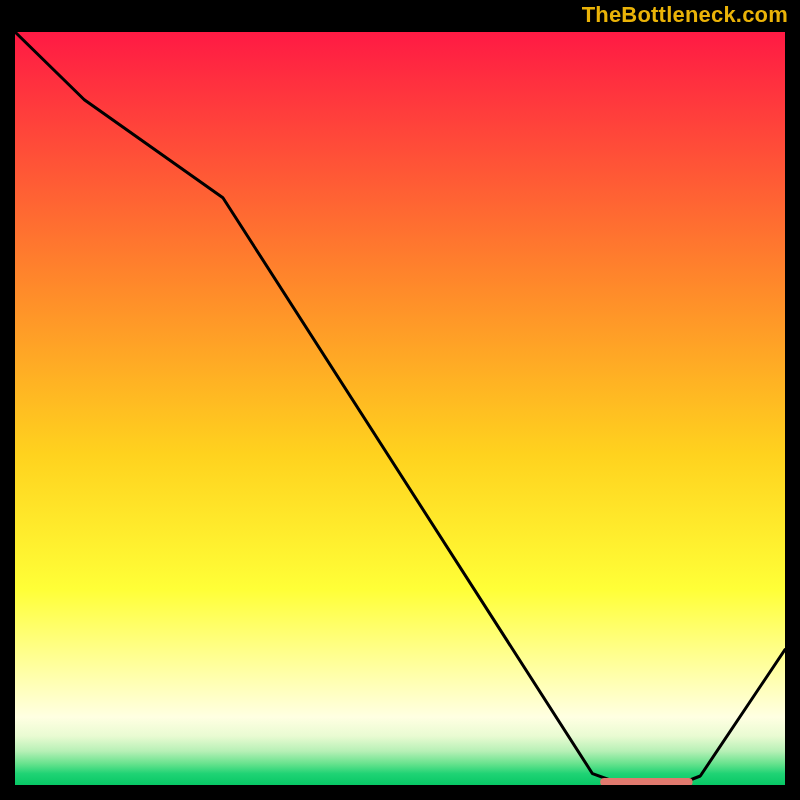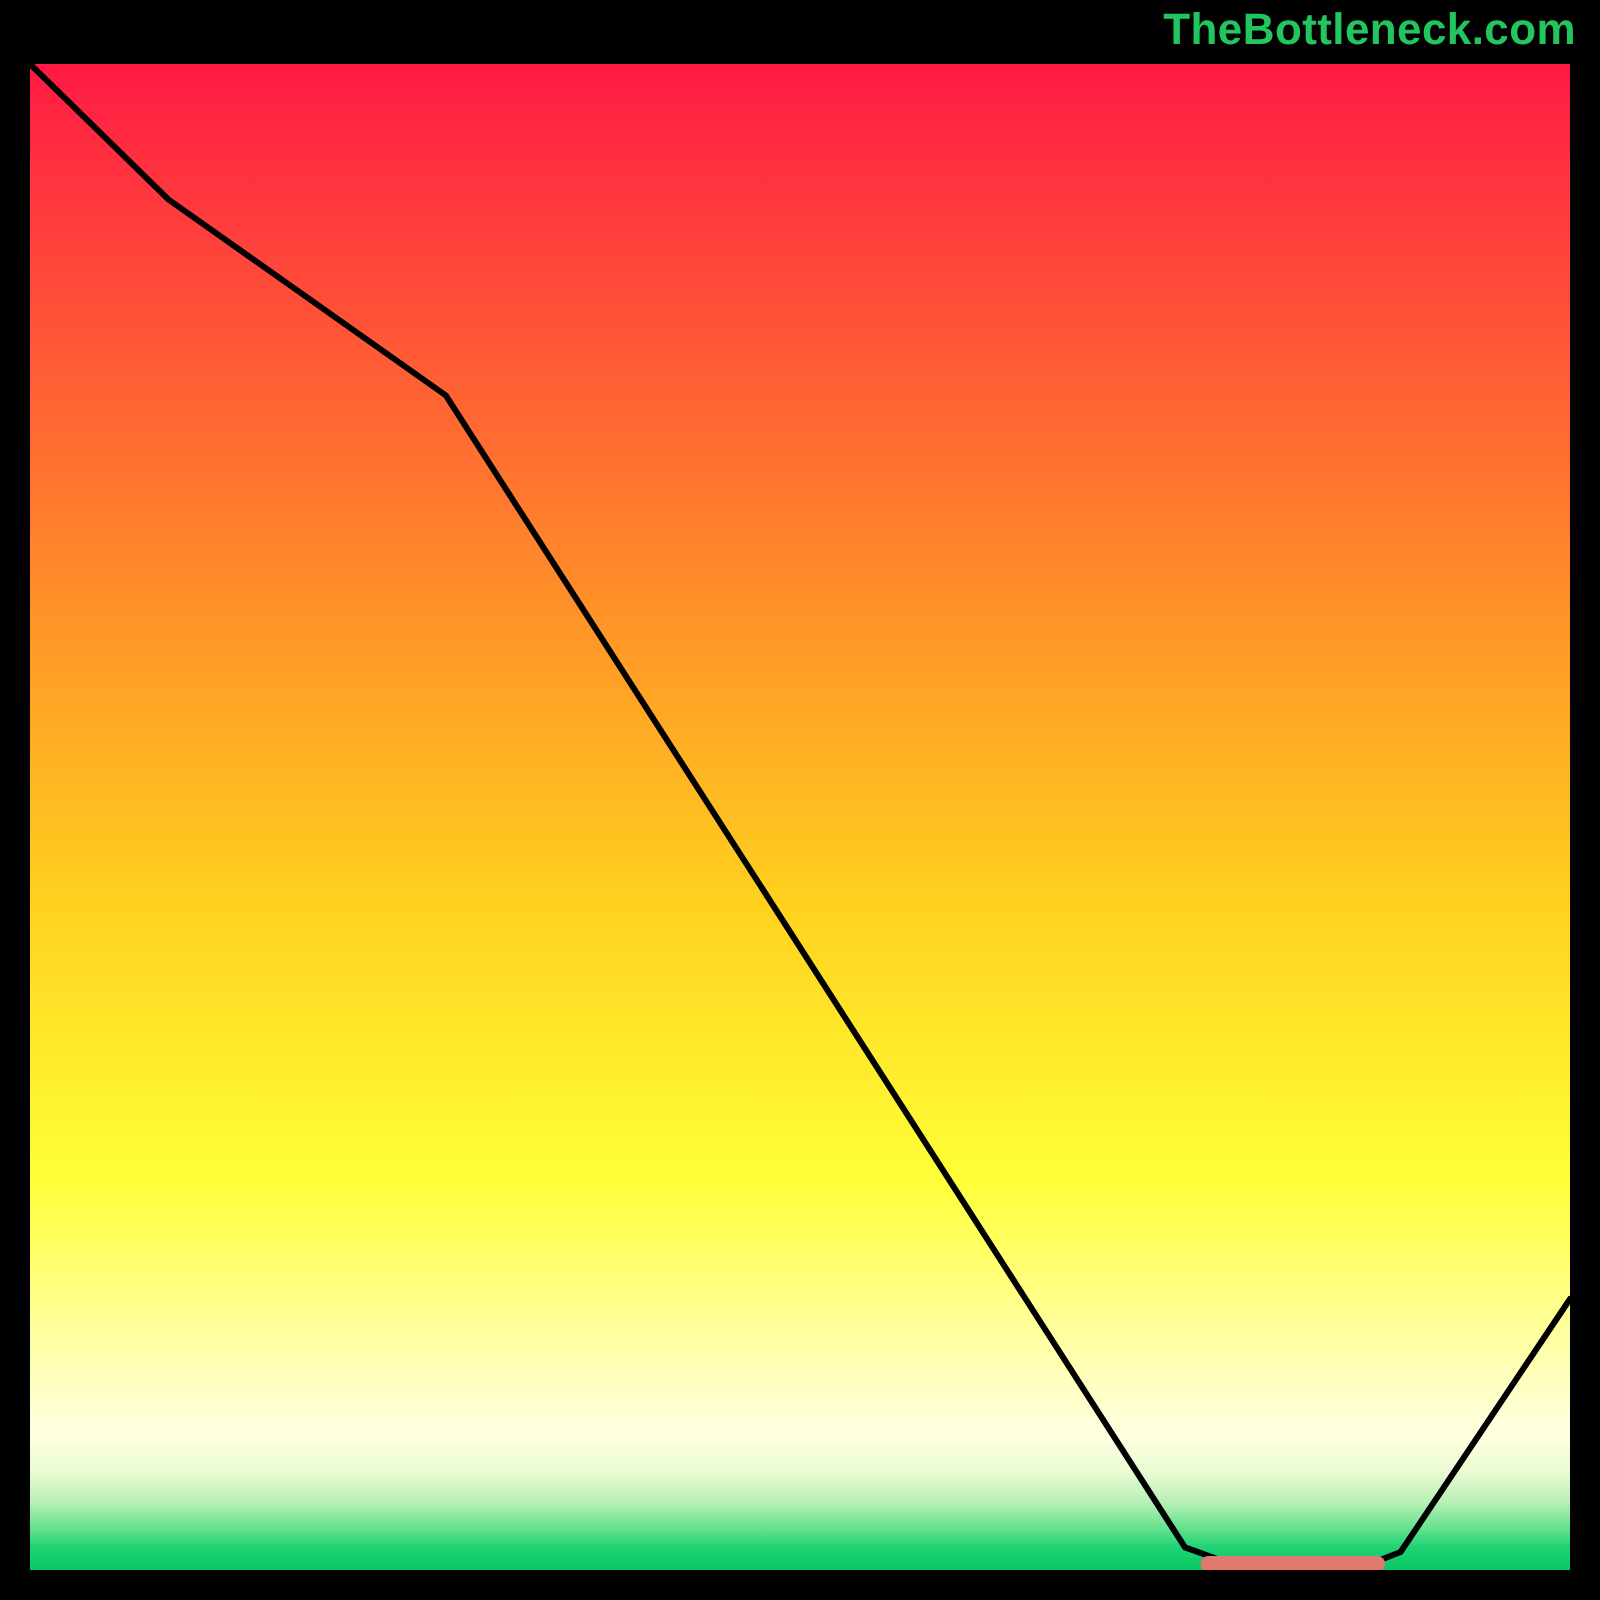--- a/index.html
+++ b/index.html
@@ -16,21 +16,21 @@
     height: 800px;
     background: #000;
   }
   .watermark {
     position: absolute;
     top: 2px;
     right: 12px;
     font-family: Arial, Helvetica, sans-serif;
     font-size: 22px;
     font-weight: 600;
-    color: #22c55e;
+    color: #eab308;
     letter-spacing: 0.2px;
     z-index: 5;
   }
   svg.plot {
     position: absolute;
     left: 15px;
     top: 32px;
     width: 770px;
     height: 753px;
     display: block;

